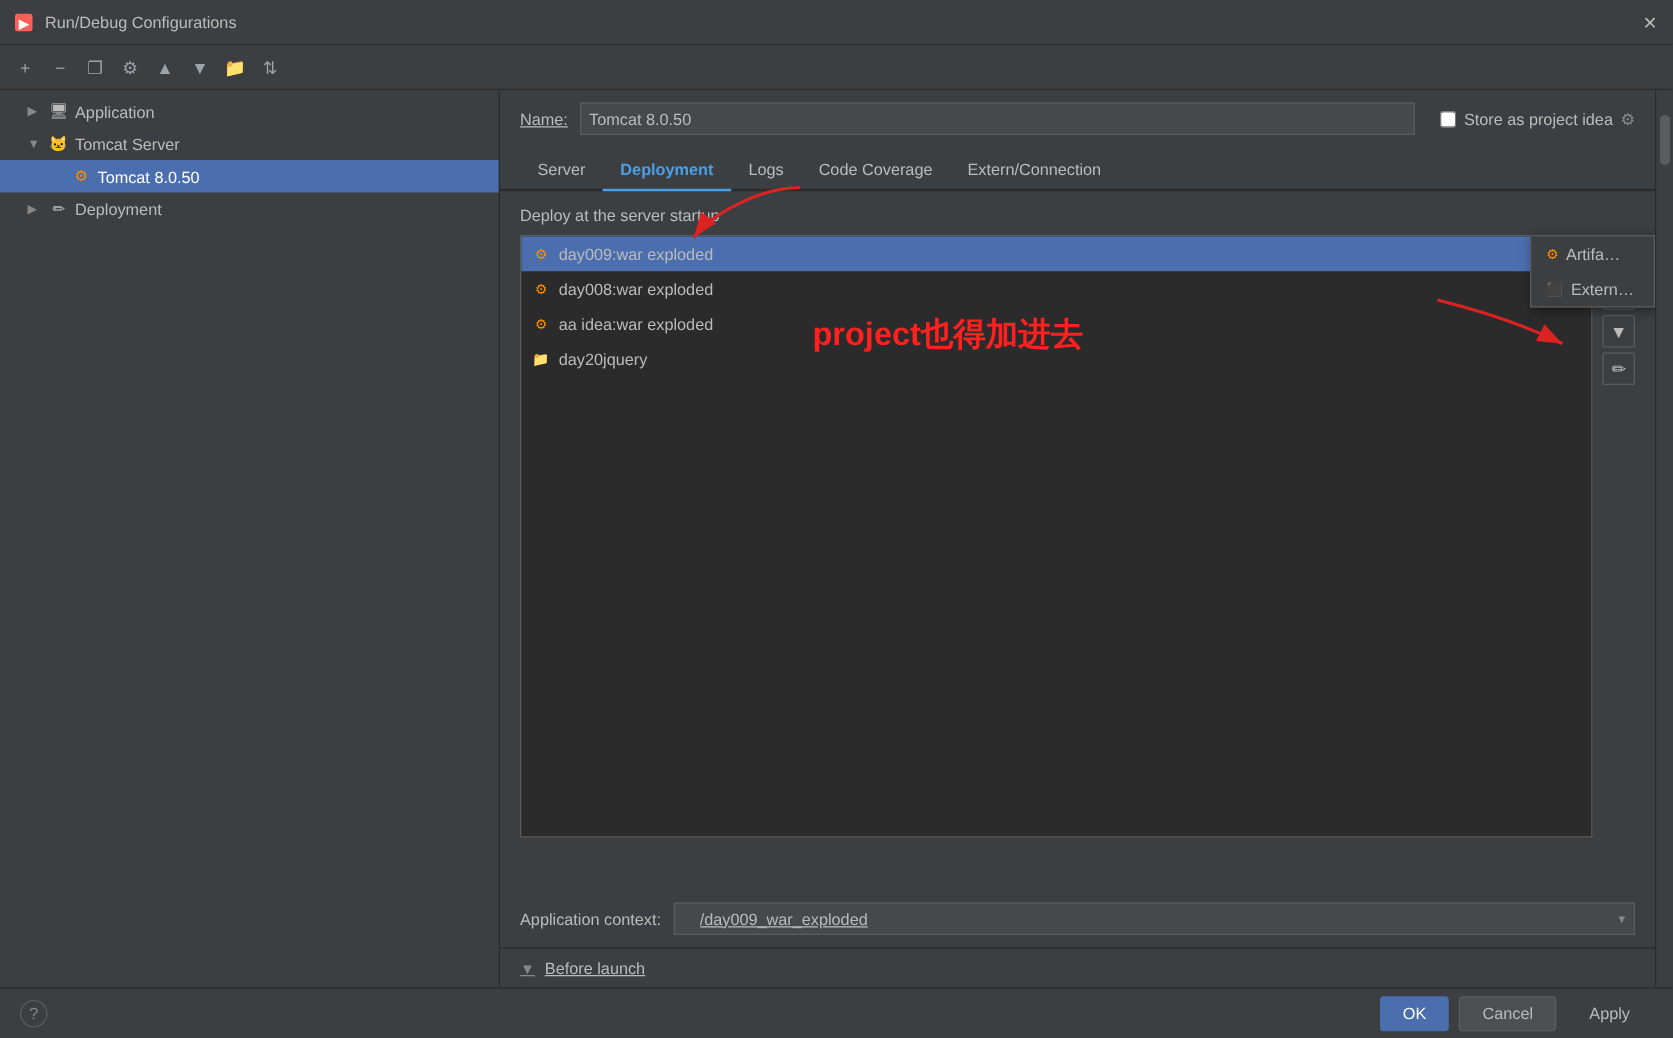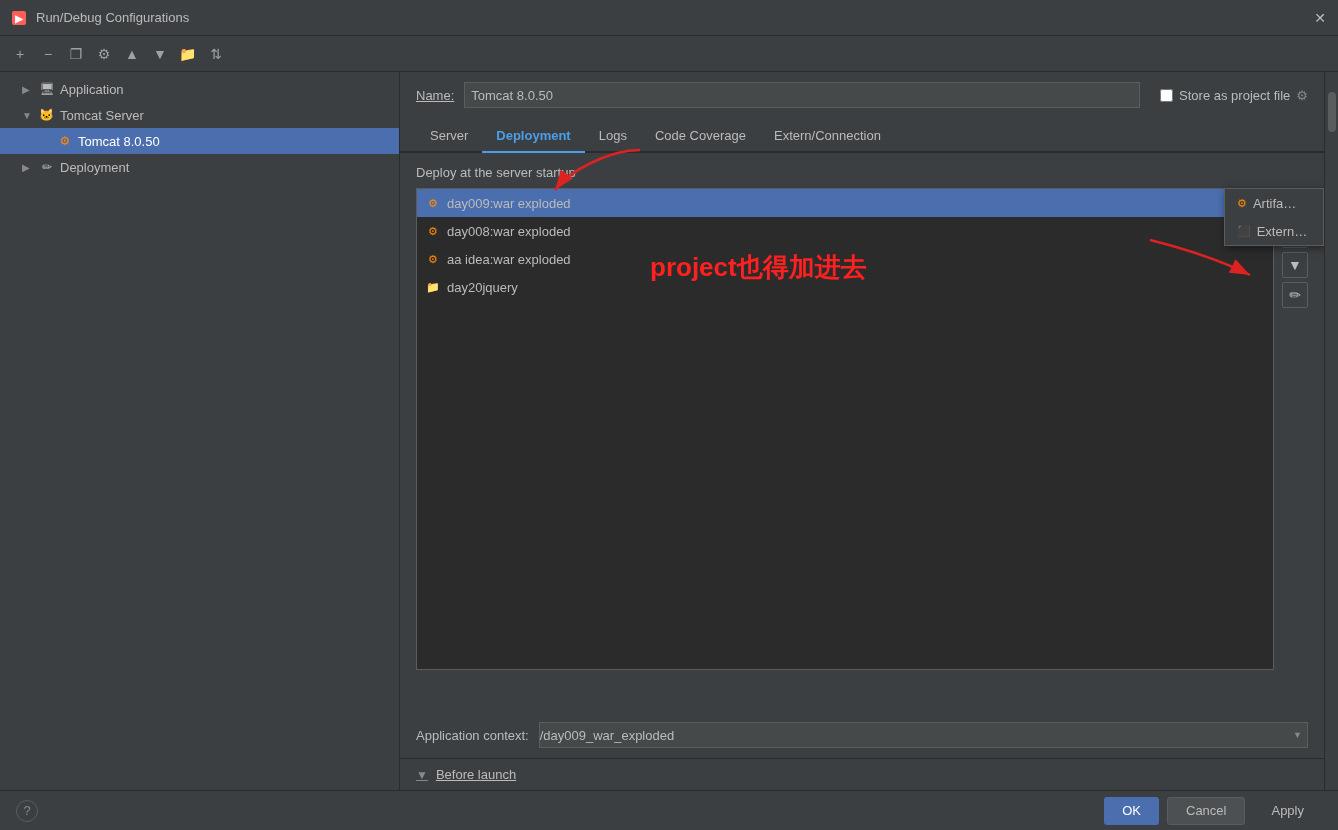--- a/index.html
+++ b/index.html
@@ -209,25 +209,26 @@
     .app-context-wrapper {
       flex: 1;
       position: relative;
     }
     .app-context-wrapper select {
       width: 100%;
       height: 26px;
       background: #45494a;
       border: 1px solid #5a5d5e;
       color: #bbbbbb;
-      padding: 0 0;
+      padding: 0 20px;
       font-size: 13px;
       appearance: none;
       -webkit-appearance: none;
       outline: none;
+      text-decoration: underline;
     }
     .app-context-wrapper::after {
       content: '▼';
       position: absolute;
       right: 6px;
       top: 50%;
       transform: translateY(-50%);
       font-size: 9px;
       color: #888;
       pointer-events: none;
@@ -418,21 +419,21 @@
     </div>
   </div>
 
   <div class="content-area">
 
     <div style="display:flex; align-items:center; padding: 10px 16px; gap: 10px;">
       <span class="name-label">Name:</span>
       <input type="text" class="name-input" value="Tomcat 8.0.50" style="">
       <div style="display:flex; align-items:center; gap:6px; margin-left:10px;">
         <input type="checkbox" style="">
-        <span style="color:#bbbbbb;font-size:13px;">Store as project file</span>
+        <span style="color:#bbbbbb;font-size:13px;">Store as project idea</span>
         <span style="color:#888; cursor:pointer;">⚙</span>
       </div>
     </div>
 
     <div class="tabs">
       <div class="tab">Server</div>
       <div class="tab active">Deployment</div>
       <div class="tab">Logs</div>
       <div class="tab">Code Coverage</div>
       <div class="tab">Extern/Connection</div>

